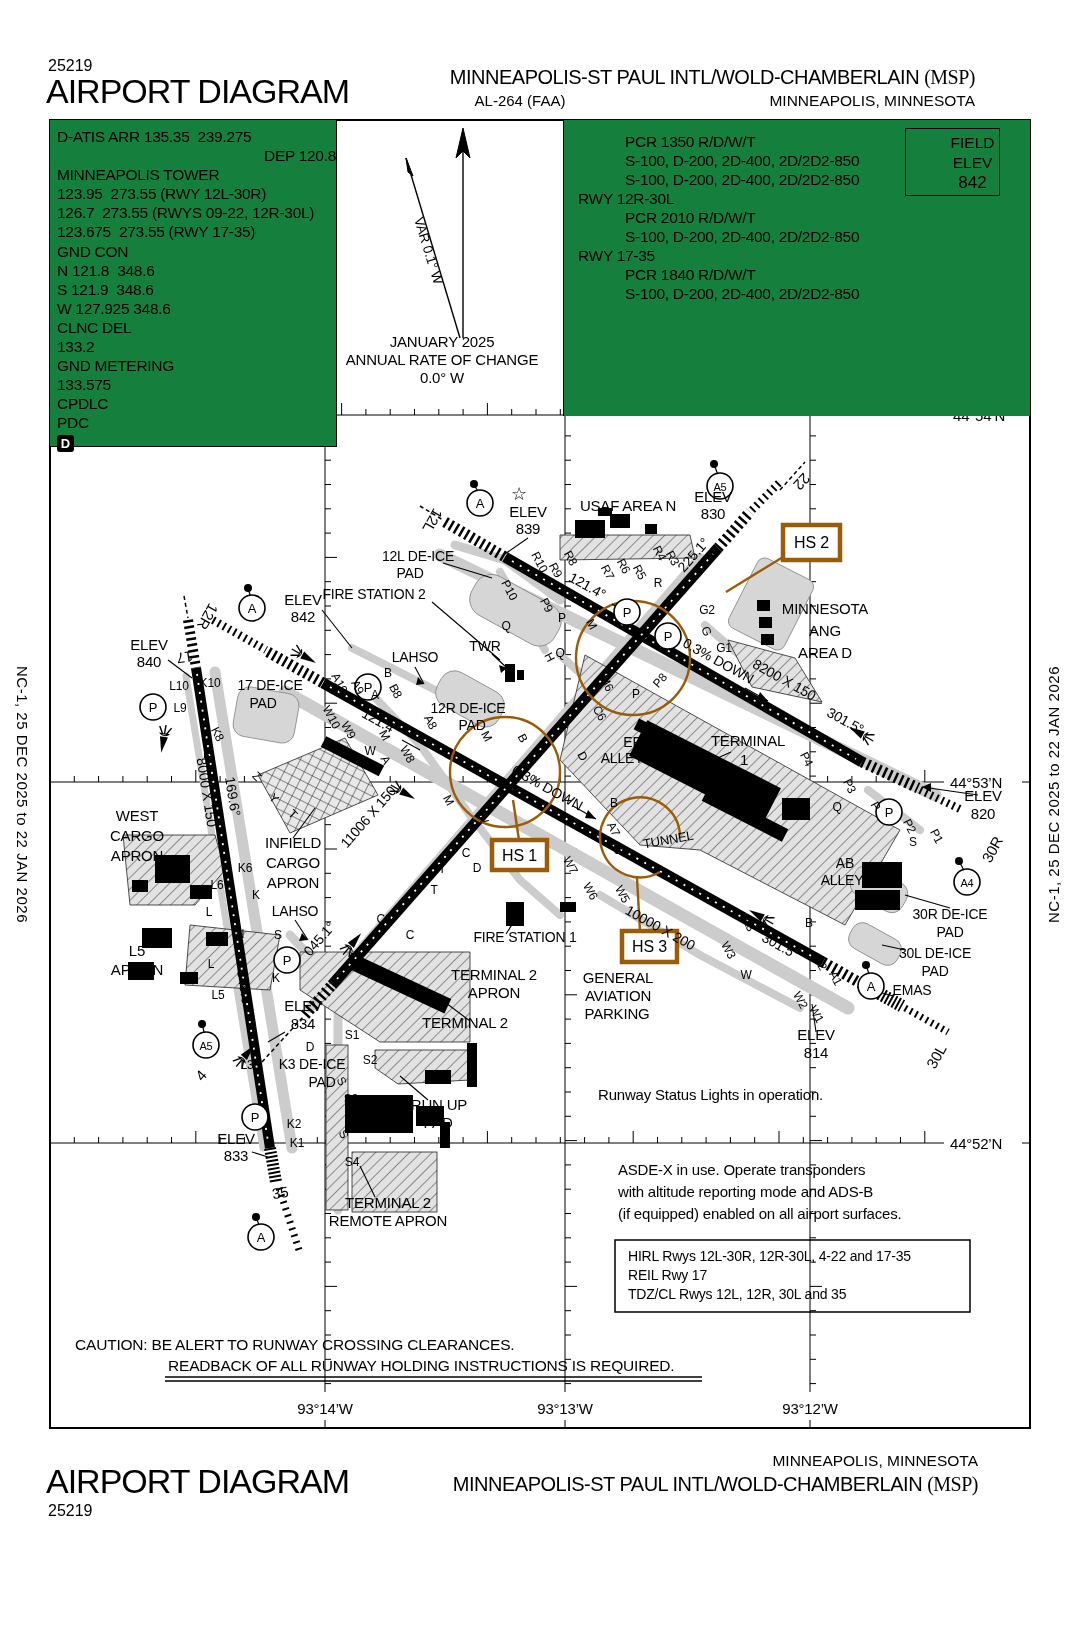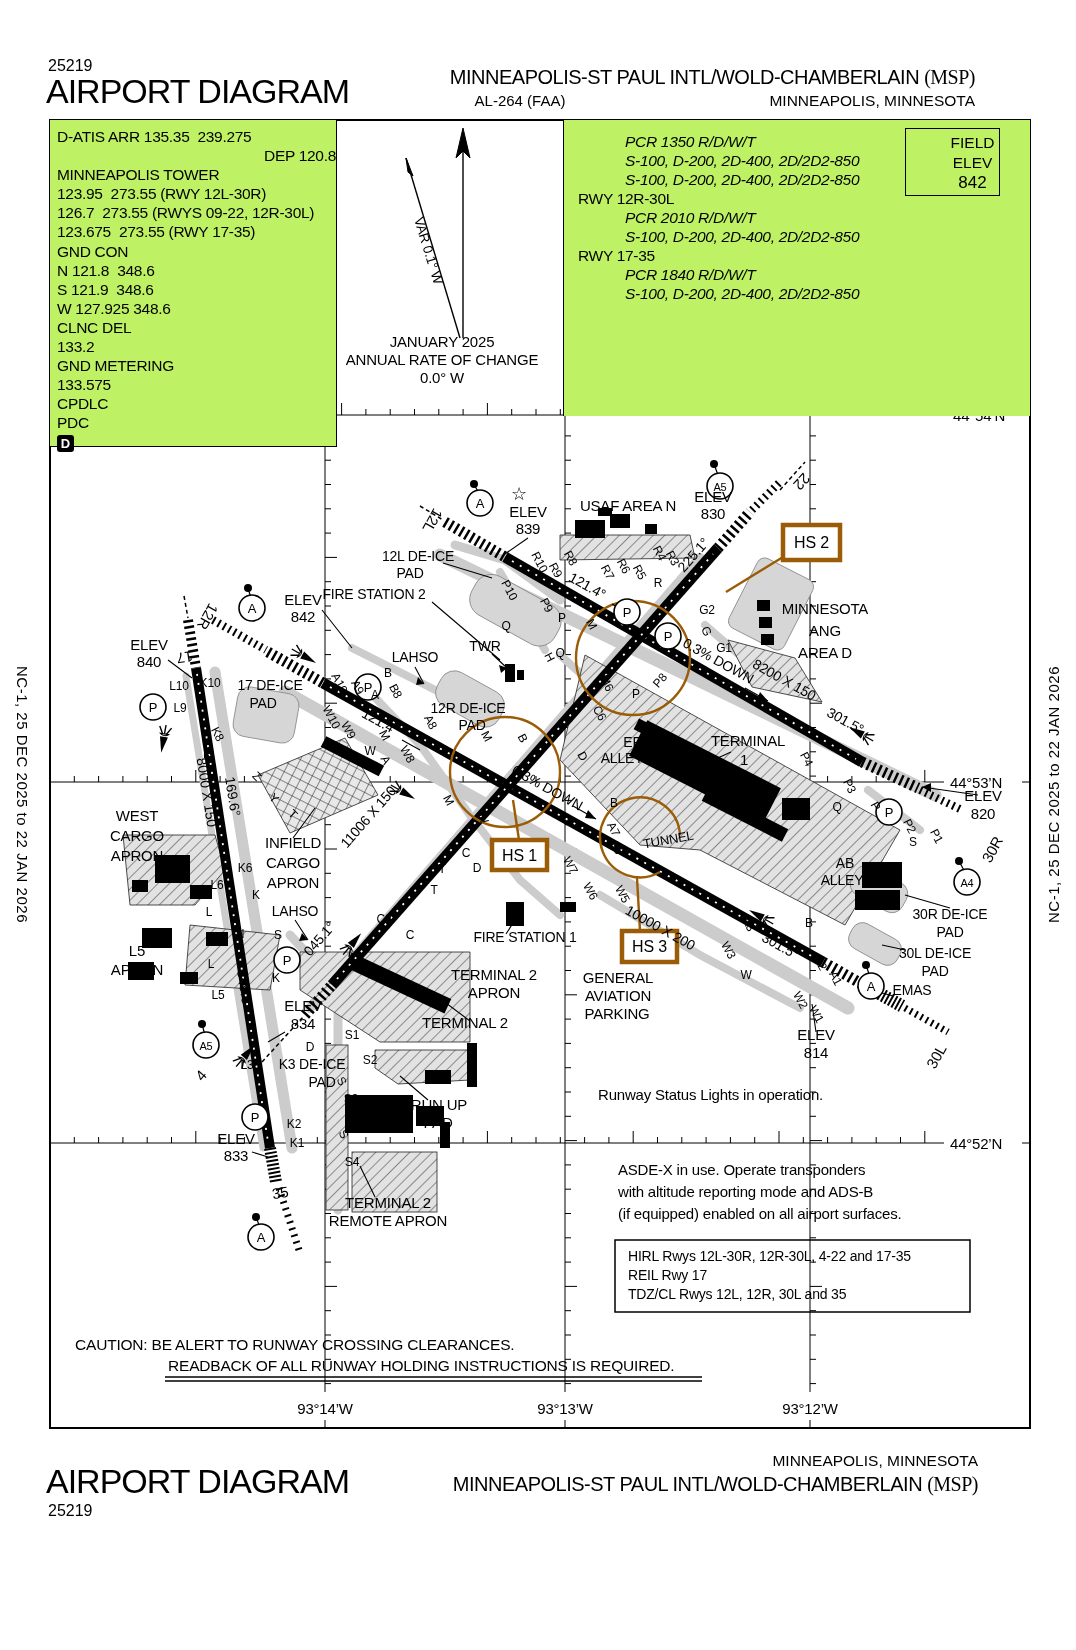--- a/index.html
+++ b/index.html
@@ -1,36 +1,36 @@
 <!DOCTYPE html>
 <html><head>
 <meta charset="utf-8">
 <style>
   html,body{margin:0;padding:0;background:#fff;}
   body{width:1076px;height:1650px;position:relative;overflow:hidden;
        font-family:"Liberation Sans",sans-serif;color:#000;}
   .abs{position:absolute;}
   #map-svg{position:absolute;left:0;top:0;z-index:1;}
-  .panel{background:#bef264;z-index:2;}
+  .panel{background:#15803d;z-index:2;}
   #chart-number{left:48px;top:57px;font-size:16px;}
   #page-title{left:46px;top:72px;font-size:34px;letter-spacing:-1px;}
   #apt-line{left:350px;top:66px;width:625px;text-align:right;font-size:20px;letter-spacing:-0.5px;}
   .serif{font-family:"Liberation Serif",serif;}
   #al-line{left:400px;top:92px;width:240px;text-align:center;font-size:15px;}
   #city-line{left:600px;top:92px;width:375px;text-align:right;font-size:15.5px;}
   #comm-box{left:50px;top:120px;width:287px;height:327px;
             border-right:1.6px solid #000;border-bottom:1.6px solid #000;padding-left:7px;padding-top:7px;box-sizing:border-box;}
   .comm-line{font-size:15.5px;line-height:19.1px;white-space:pre;letter-spacing:-0.3px;}
   .comm-line.indent{padding-left:54px;text-align:right;}
   #cpdlc-d{width:17px;height:17px;background:#000;border-radius:3px;color:#fff;
            font-weight:bold;font-size:13px;text-align:center;line-height:17px;margin-top:2px;}
   #rwy-box{left:563px;top:120px;width:467px;height:296px;border-left:1.6px solid #000;
            padding:12px 0 0 14px;box-sizing:border-box;}
   .rwy-name{font-size:15.5px;line-height:19px;letter-spacing:-0.3px;}
-  .rwy-detail{font-size:15.5px;line-height:19px;padding-left:47px;letter-spacing:-0.3px;white-space:pre;font-style:italic;}
+  .rwy-detail{font-size:15.5px;line-height:19px;padding-left:47px;letter-spacing:-0.3px;white-space:pre;}
   #field-box{left:905px;top:128px;width:95px;height:68px;border:1.7px solid #000;
              text-align:center;font-size:15.5px;line-height:20px;padding-top:4px;box-sizing:border-box;z-index:3;padding-left:40px;}
   #field-box .val{font-size:17px;}
   .vmargin{font-size:15px;letter-spacing:0.5px;white-space:nowrap;width:420px;text-align:center;z-index:2;}
   #margin-left{left:-188px;top:786px;transform:rotate(90deg);}
   #margin-right{left:843px;top:786px;transform:rotate(-90deg);}
   #footer-title{left:46px;top:1462px;font-size:34px;letter-spacing:-1px;}
   #footer-number{left:48px;top:1502px;font-size:16px;}
   #footer-city{left:600px;top:1452px;width:378px;text-align:right;font-size:15.5px;}
   #footer-apt{left:350px;top:1473px;width:628px;text-align:right;font-size:20px;letter-spacing:-0.5px;}

